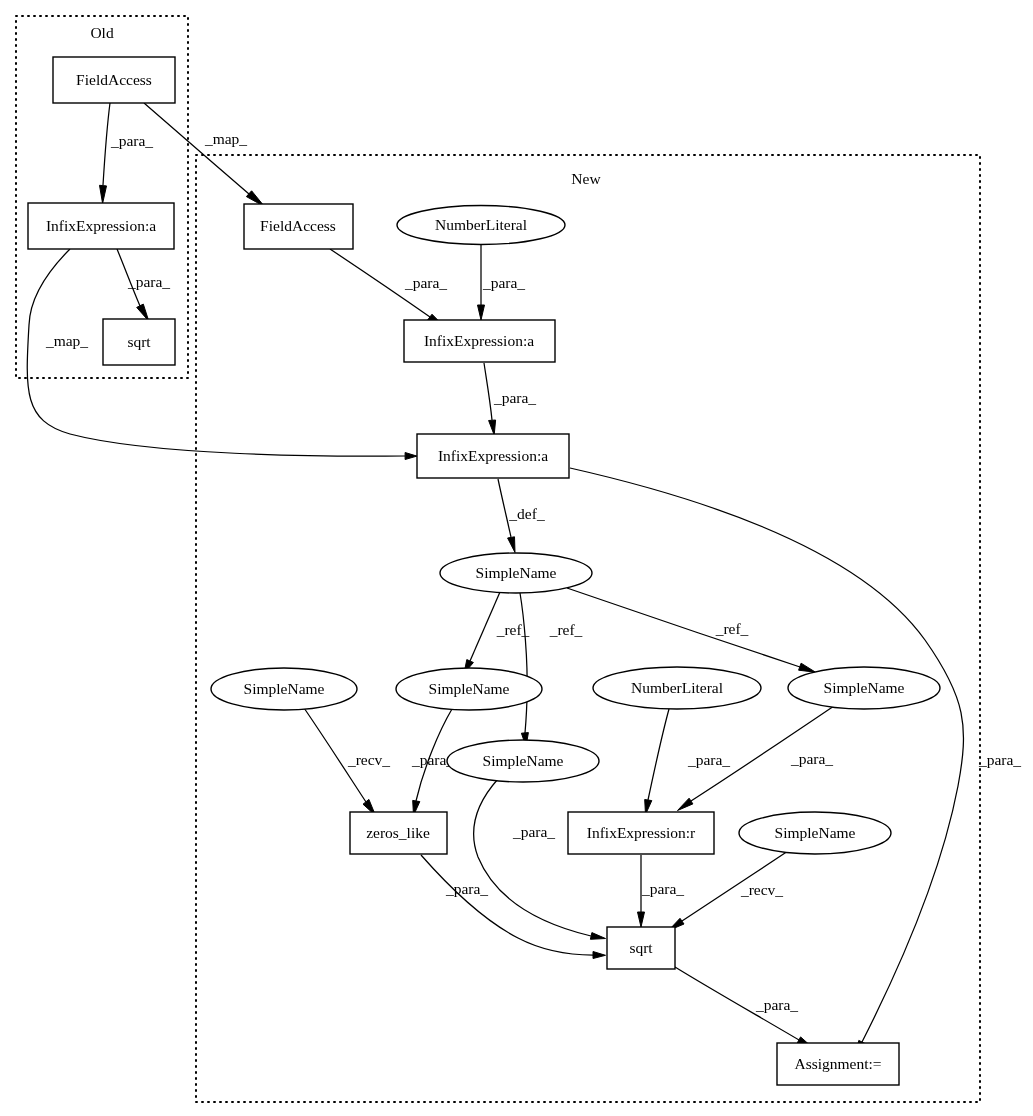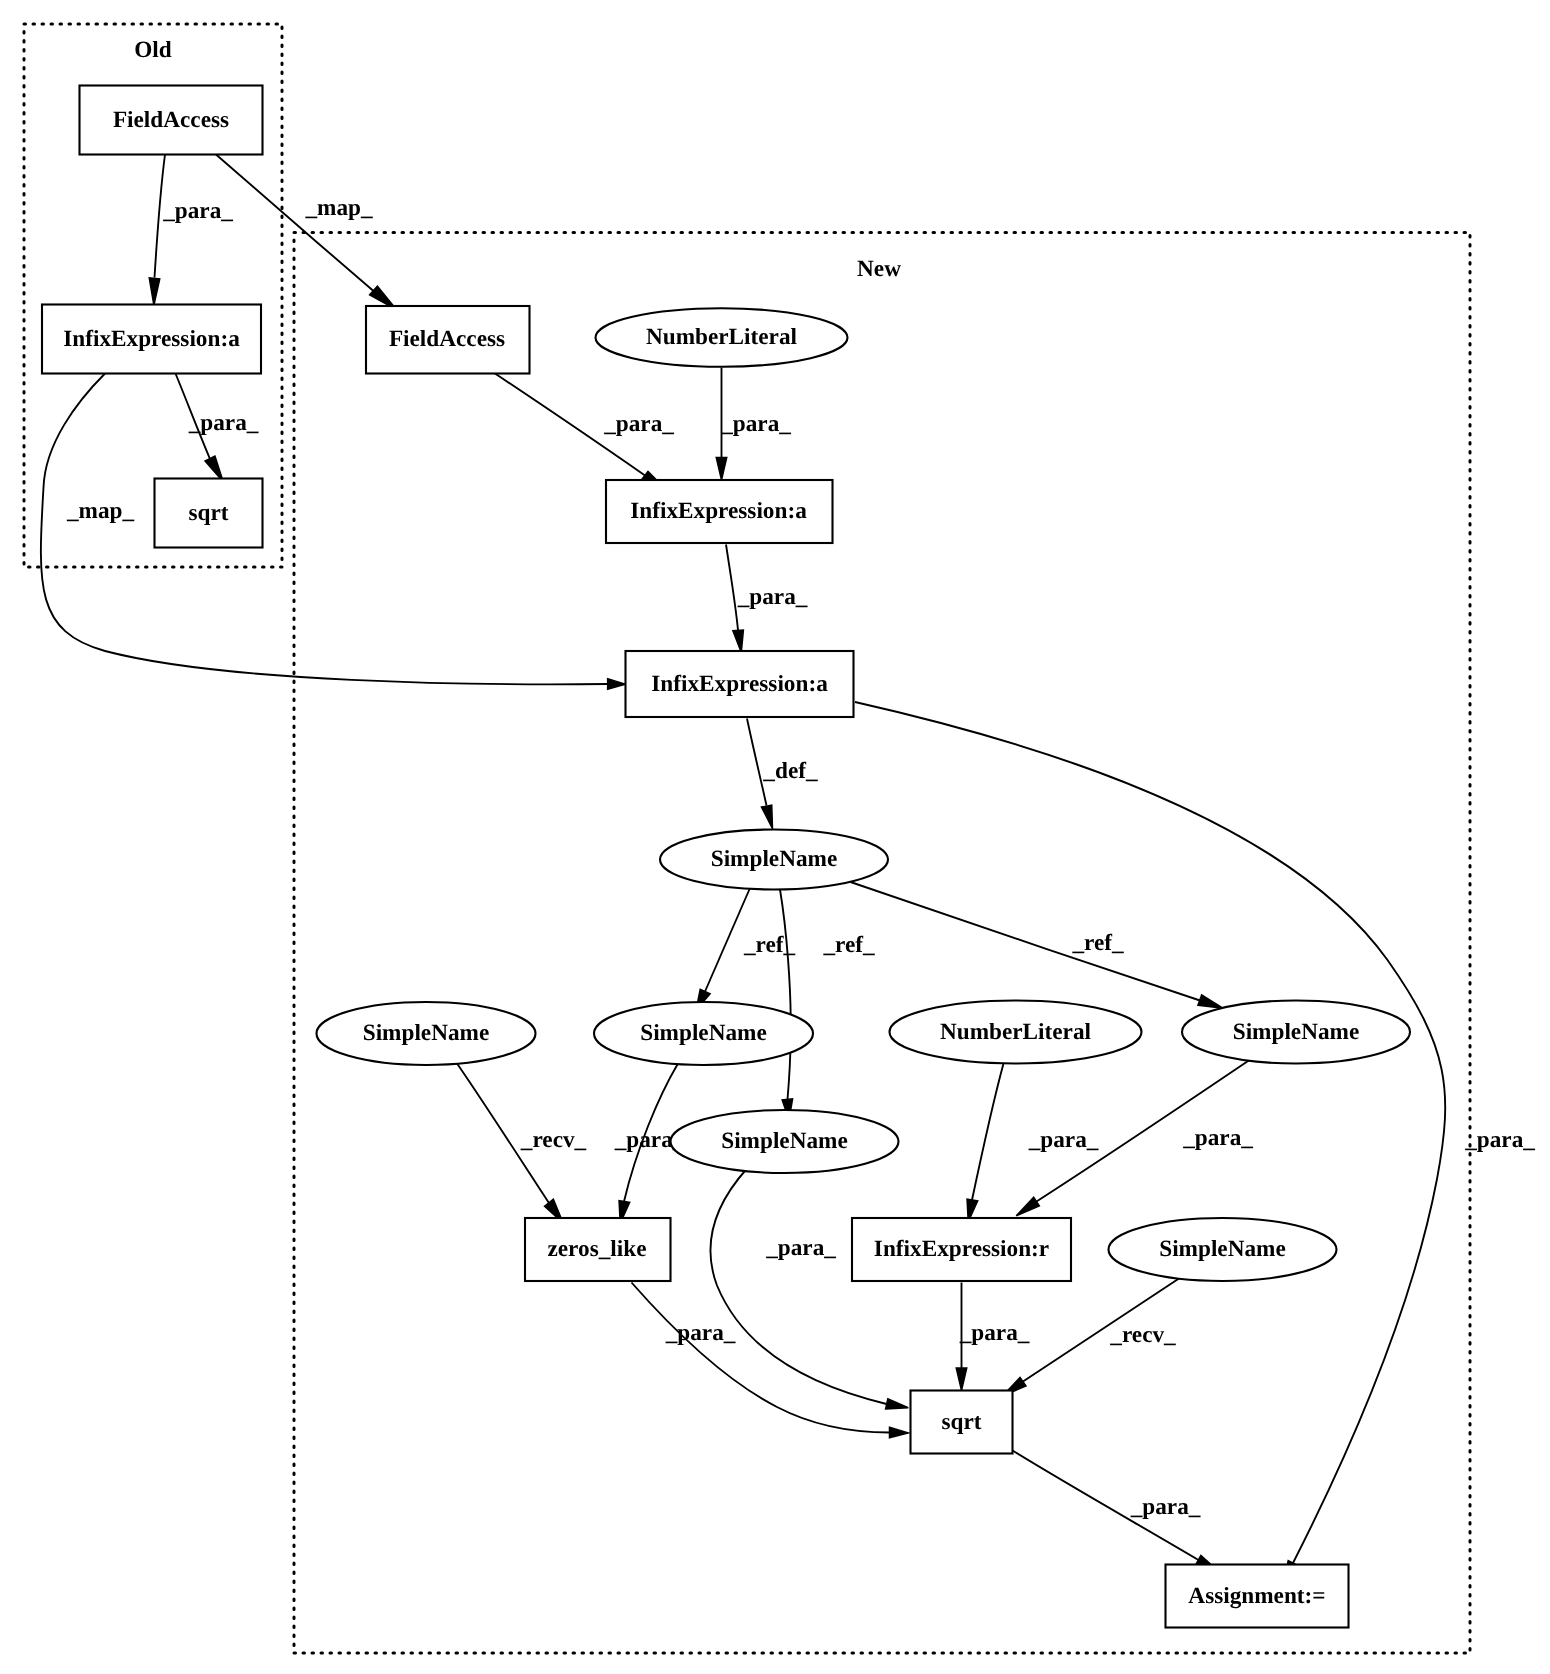--- a/index.html
+++ b/index.html
@@ -9,21 +9,20 @@
   }
   body {
     font-family: "Liberation Serif", "DejaVu Serif", serif;
   }
   #canvas {
     position: relative;
     width: 1033px;
     height: 1116px;
     background: #ffffff;
     overflow: hidden;
-    font-weight: bold;
   }
   svg.layer {
     position: absolute;
     left: 0;
     top: 0;
     width: 1033px;
     height: 1116px;
   }
   .cluster-box {
     fill: none;

